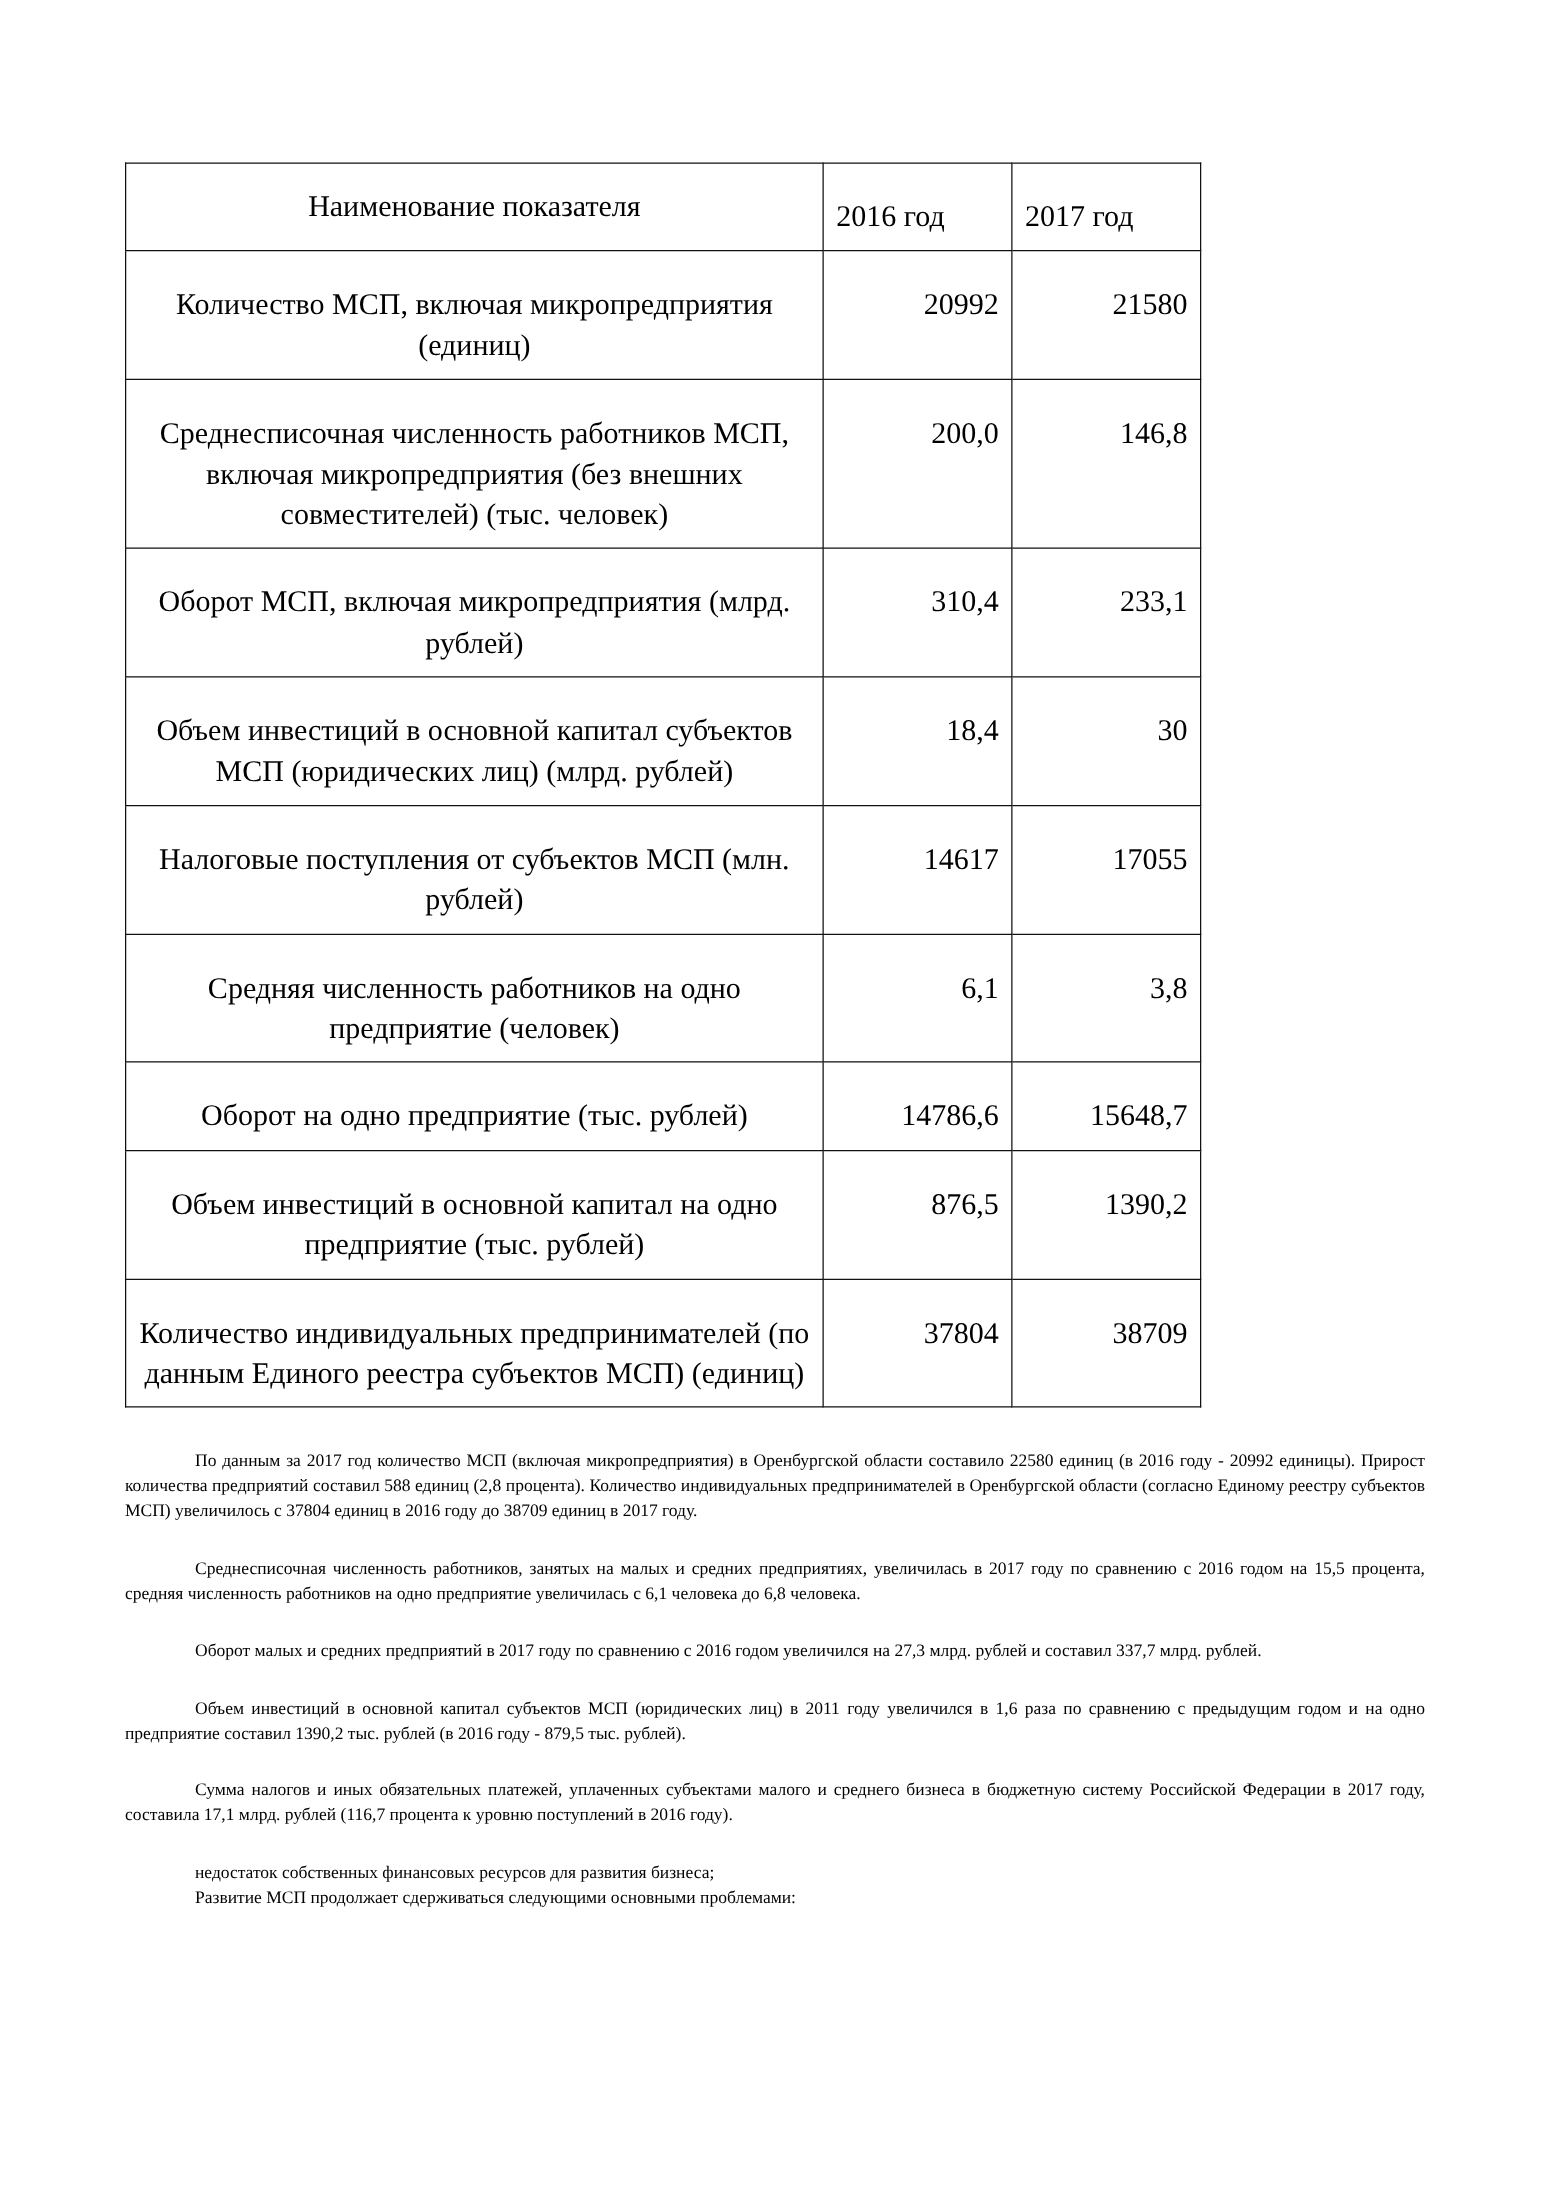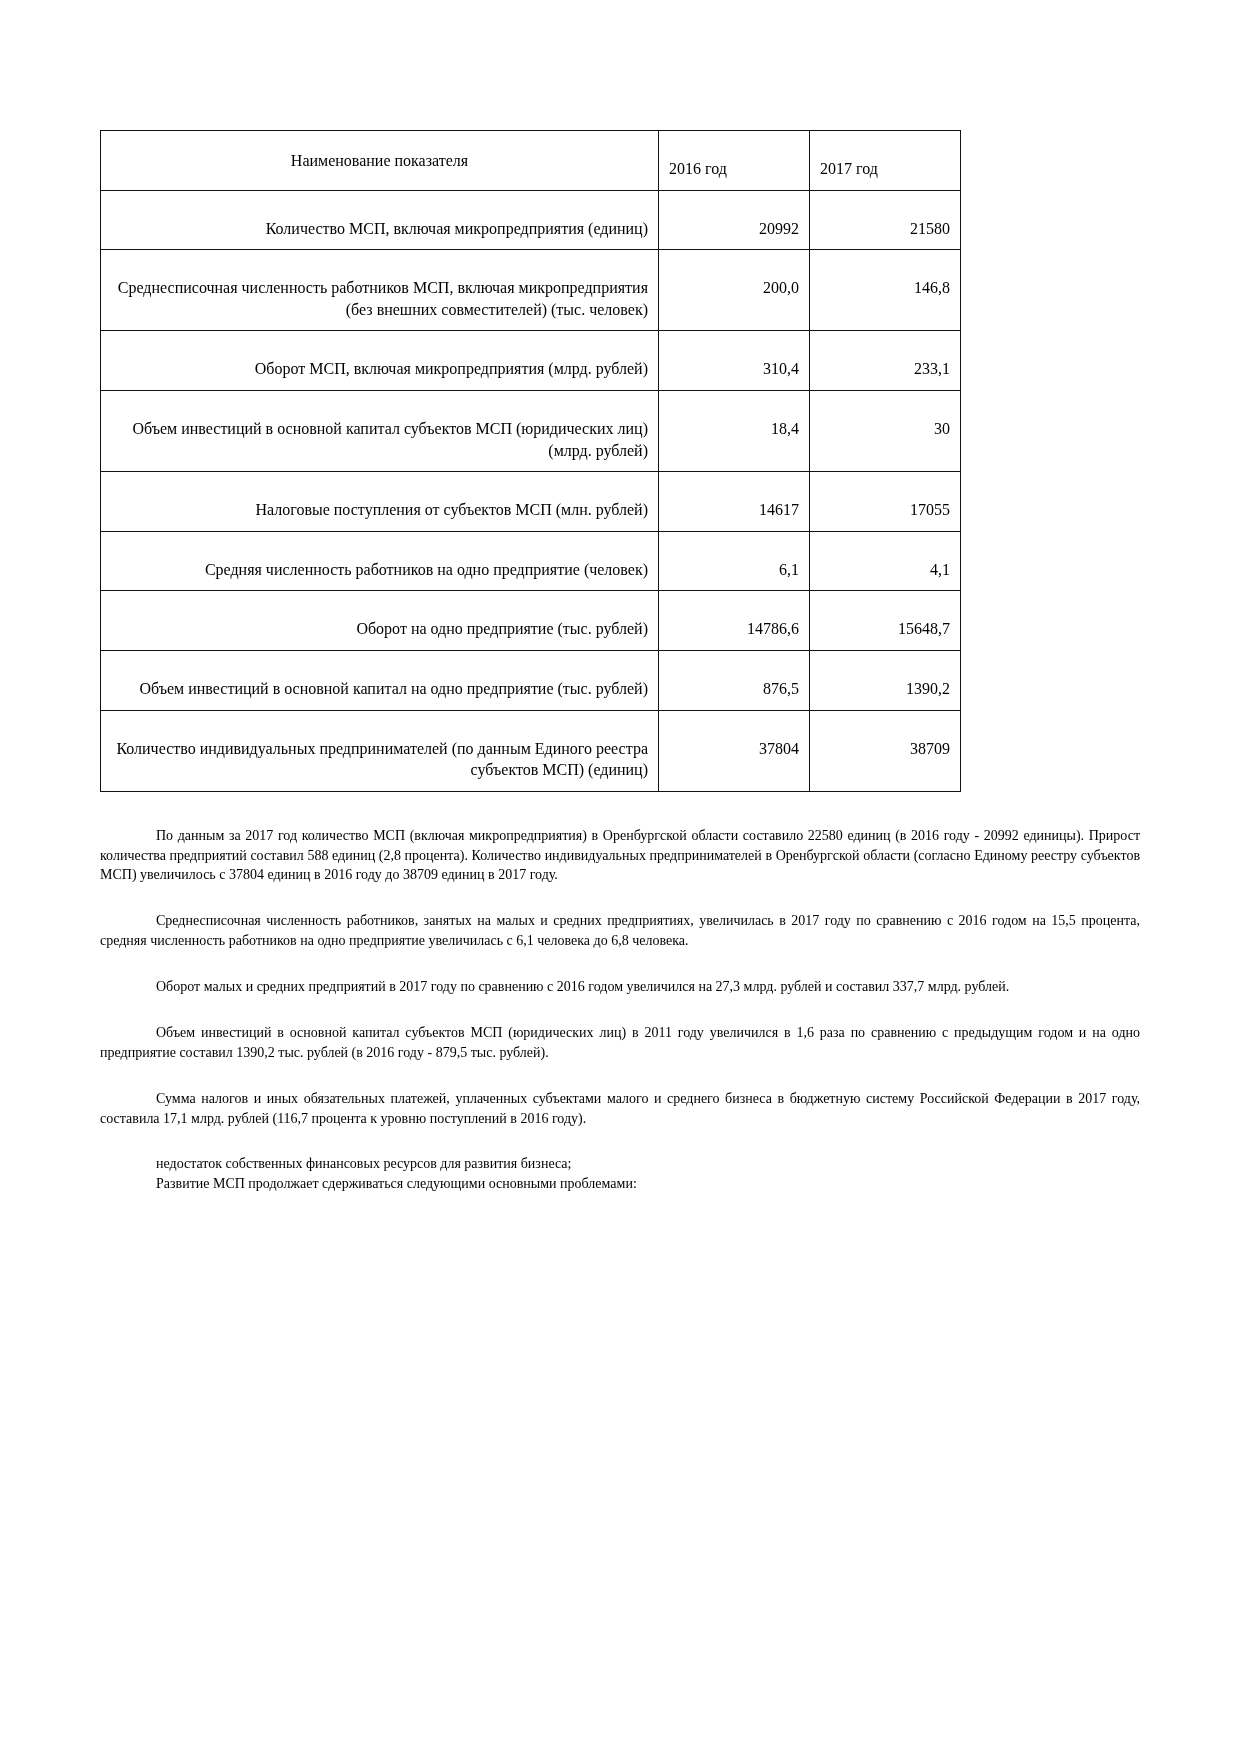--- a/index.html
+++ b/index.html
@@ -26,37 +26,37 @@
   
   table.stats {
     border-collapse: collapse;
     width: 860px;
     table-layout: fixed;
     margin: 0 0 0 0;
   }
   table.stats td, table.stats th {
     border: 1.4px solid #111111;
     padding: 27px 10px 10px 10px;
-    font-size: 16px;
+    font-size: 24px;
     line-height: 1.35;
     vertical-align: top;
     font-weight: normal;
   }
   table.stats th.hdr-name {
     text-align: center;
     vertical-align: middle;
     padding-top: 14px;
     padding-bottom: 14px;
   }
   table.stats th.hdr-year {
     text-align: left;
     vertical-align: middle;
   }
   td.label {
-    text-align: right;
+    text-align: center;
   }
   td.num {
     text-align: right;
     white-space: nowrap;
     padding-right: 12px;
   }
   col.c-label { width: 558px; }
   col.c-y1    { width: 151px; }
   col.c-y2    { width: 151px; }
 
@@ -117,21 +117,21 @@
         <td class="num">30</td>
       </tr>
       <tr>
         <td class="label">Налоговые поступления от субъектов МСП (млн. рублей)</td>
         <td class="num">14617</td>
         <td class="num">17055</td>
       </tr>
       <tr>
         <td class="label">Средняя численность работников на одно предприятие (человек)</td>
         <td class="num">6,1</td>
-        <td class="num">4,1</td>
+        <td class="num">3,8</td>
       </tr>
       <tr>
         <td class="label">Оборот на одно предприятие (тыс. рублей)</td>
         <td class="num">14786,6</td>
         <td class="num">15648,7</td>
       </tr>
       <tr>
         <td class="label">Объем инвестиций в основной капитал на одно предприятие (тыс. рублей)</td>
         <td class="num">876,5</td>
         <td class="num">1390,2</td>

